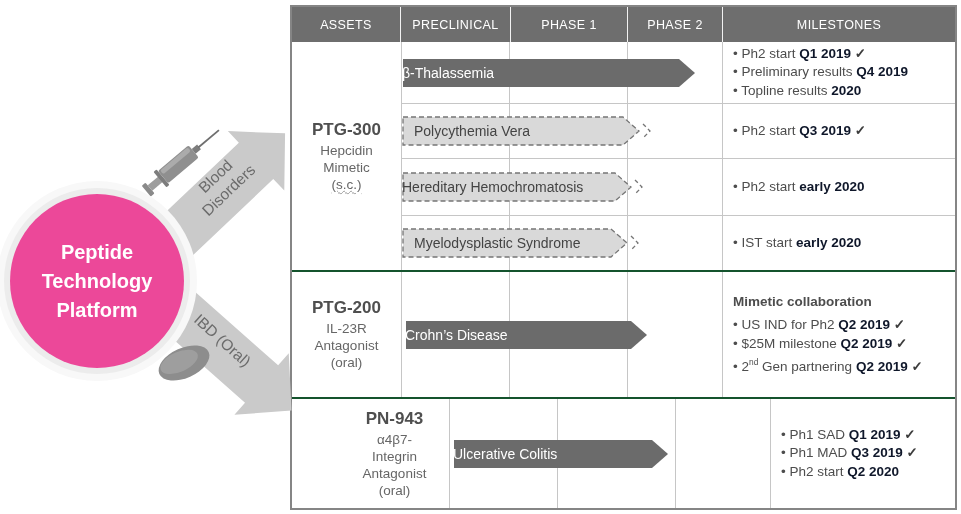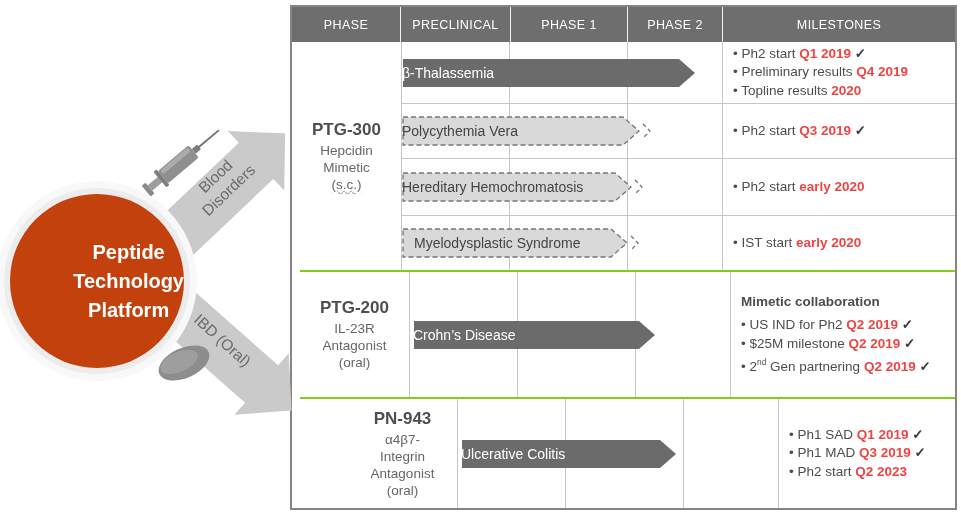--- a/index.html
+++ b/index.html
@@ -6,63 +6,63 @@
   body{font-family:"Liberation Sans",sans-serif;width:961px;height:514px;position:relative;overflow:hidden;}
   .stage{position:absolute;inset:0;width:961px;height:514px;background:#fff;}
 
   
   .ptable{position:absolute;left:290px;top:5px;width:667px;height:505px;border:2px solid #858585;box-sizing:border-box;background:#fff;display:flex;flex-direction:column;}
   .thead{height:35px;flex-shrink:0;display:grid;grid-template-columns:109px 110px 117px 95px 1fr;background:#6e6e6e;}
   .hcell{display:flex;align-items:center;justify-content:center;color:#fff;font-size:12.5px;letter-spacing:.4px;border-right:1px solid #f2f2f2;}
   .hcell:last-child{border-right:none;}
   .tbody{flex:1;display:flex;flex-direction:column;}
   .section{display:flex;}
-  .section + .section{border-top:2px solid #84cc16;margin-left:8px;}
+  .section + .section{border-top:2px solid #14532d;}
   .sec1{height:228px;flex-shrink:0;}
   .sec2{height:125px;flex-shrink:0;}
   .sec3{flex:1;padding-left:48px;}
   .asset{width:109px;flex-shrink:0;border-right:1px solid #c6c6c6;display:flex;flex-direction:column;align-items:center;justify-content:center;text-align:left;}
   .a-name{font-size:17px;font-weight:700;color:#4f4f4f;margin-bottom:2px;}
   .a-sub{font-size:13.5px;color:#666;line-height:17px;}
   .wavy{text-decoration:underline;text-decoration-style:wavy;text-decoration-color:#9a9a9a;text-decoration-thickness:1px;}
   .rows{flex:1;display:flex;flex-direction:column;}
   .drow{display:flex;}
   .drow + .drow{border-top:1px solid #c6c6c6;}
   .r1{height:61px;flex-shrink:0;} .r2{height:54px;flex-shrink:0;} .r3{height:56px;flex-shrink:0;} .rlast{flex:1;}
   .phases{width:320px;flex-shrink:0;position:relative;}
   .vline{position:absolute;top:0;bottom:0;width:1px;background:#c6c6c6;}
   .v1{left:107px;} .v2{left:225px;}
   .ms{flex:1;border-left:1px solid #c6c6c6;display:flex;flex-direction:column;justify-content:center;padding:4px 4px 4px 10px;font-size:13.5px;color:#4d4d4d;}
   .ms-line{line-height:18.5px;white-space:nowrap;}
-  .ms-line b{font-weight:700;color:#ef4444;}
+  .ms-line b{font-weight:700;color:#0f172a;}
   .ms-heading{font-weight:700;margin-bottom:5px;}
   .check{font-weight:700;color:#3d3d3d;}
   sup{font-size:.62em;}
   .bar-svg{position:absolute;top:50%;transform:translateY(-50%);}
   .bar-label{position:absolute;top:50%;transform:translateY(-50%);font-size:14px;white-space:nowrap;}
   .bar-label.solid{color:#fff;}
   .bar-label.dashed{color:#444;}
 
   
   .platform{position:absolute;left:0;top:0;width:310px;height:514px;pointer-events:none;}
   .pf-svg{position:absolute;left:0;top:0;}
-  .circle{position:absolute;left:10px;top:194px;width:174px;height:174px;border-radius:50%;background:#c2410c;box-shadow:0 0 0 6px #ececec,0 0 0 13px #f8f8f8;display:flex;align-items:center;justify-content:flex-end;}
+  .circle{position:absolute;left:10px;top:194px;width:174px;height:174px;border-radius:50%;background:#ec4899;box-shadow:0 0 0 6px #ececec,0 0 0 13px #f8f8f8;display:flex;align-items:center;justify-content:center;}
   .circle-text{white-space:pre-line;text-align:center;color:#fff;font-weight:700;font-size:20px;line-height:29px;}
   .arrow-label{position:absolute;display:flex;align-items:center;justify-content:center;text-align:center;white-space:pre-line;color:#6b6b6b;font-size:15.5px;line-height:19px;}
   .blood-label{left:152px;top:140px;width:140px;height:86px;transform:rotate(-43.5deg);}
   .ibd-label{left:152px;top:320px;width:142px;height:40px;transform:rotate(42deg);}
 </style>
 </head>
 <body>
 
 <div class="stage">
 
   <div class="ptable">
     <div class="thead">
-      <div class="hcell">PHASE</div>
+      <div class="hcell">ASSETS</div>
       <div class="hcell">PRECLINICAL</div>
       <div class="hcell">PHASE 1</div>
       <div class="hcell">PHASE 2</div>
       <div class="hcell">MILESTONES</div>
     </div>
 
     <div class="tbody">
 
       <div class="section sec1">
         <div class="asset">
@@ -88,21 +88,21 @@
               </div>
           </div>
           <div class="drow r2">
             <div class="phases">
               <div class="vline v1"></div>
               <div class="vline v2"></div>
             <svg width="251" height="34" class="bar-svg" style="left: 0px;">
                   <polygon points="1,3 221,3 237,17 221,31 1,31" fill="#d9d9d9" stroke="#757575" stroke-width="1.3" stroke-dasharray="5,3"></polygon>
                   <polyline points="241,10 248,17 241,24" fill="none" stroke="#757575" stroke-width="1.3" stroke-dasharray="4,3"></polyline>
                 </svg>
-                <span class="bar-label dashed" style="left: 0px; width: 227px;">Polycythemia Vera</span>
+                <span class="bar-label dashed" style="left: 12px; width: 227px;">Polycythemia Vera</span>
               </div>
             <div class="ms">
                 <div class="ms-line">• Ph2 start <b>Q3 2019</b><span class="check"> ✓</span></div>
               </div>
           </div>
           <div class="drow r3">
             <div class="phases">
               <div class="vline v1"></div>
               <div class="vline v2"></div>
             <svg width="243" height="34" class="bar-svg" style="left: 0px;">
@@ -173,21 +173,21 @@
               <div class="vline v1"></div>
               <div class="vline v2"></div>
             <svg width="229" height="34" class="bar-svg" style="left: 3px;">
                   <polygon points="1,3 199,3 215,17 199,31 1,31" fill="#6b6b6b"></polygon>
                 </svg>
                 <span class="bar-label solid" style="left: 3px; width: 205px;">Ulcerative Colitis</span>
               </div>
             <div class="ms">
                 <div class="ms-line">• Ph1 SAD <b>Q1 2019</b><span class="check"> ✓</span></div>
                 <div class="ms-line">• Ph1 MAD <b>Q3 2019</b><span class="check"> ✓</span></div>
-                <div class="ms-line">• Ph2 start <b>Q2 2023</b></div>
+                <div class="ms-line">• Ph2 start <b>Q2 2020</b></div>
               </div>
           </div>
         </div>
       </div>
 
     </div>
   </div>
 
   <div class="platform">
     <svg class="pf-svg" width="310" height="514" viewBox="0 0 310 514">

